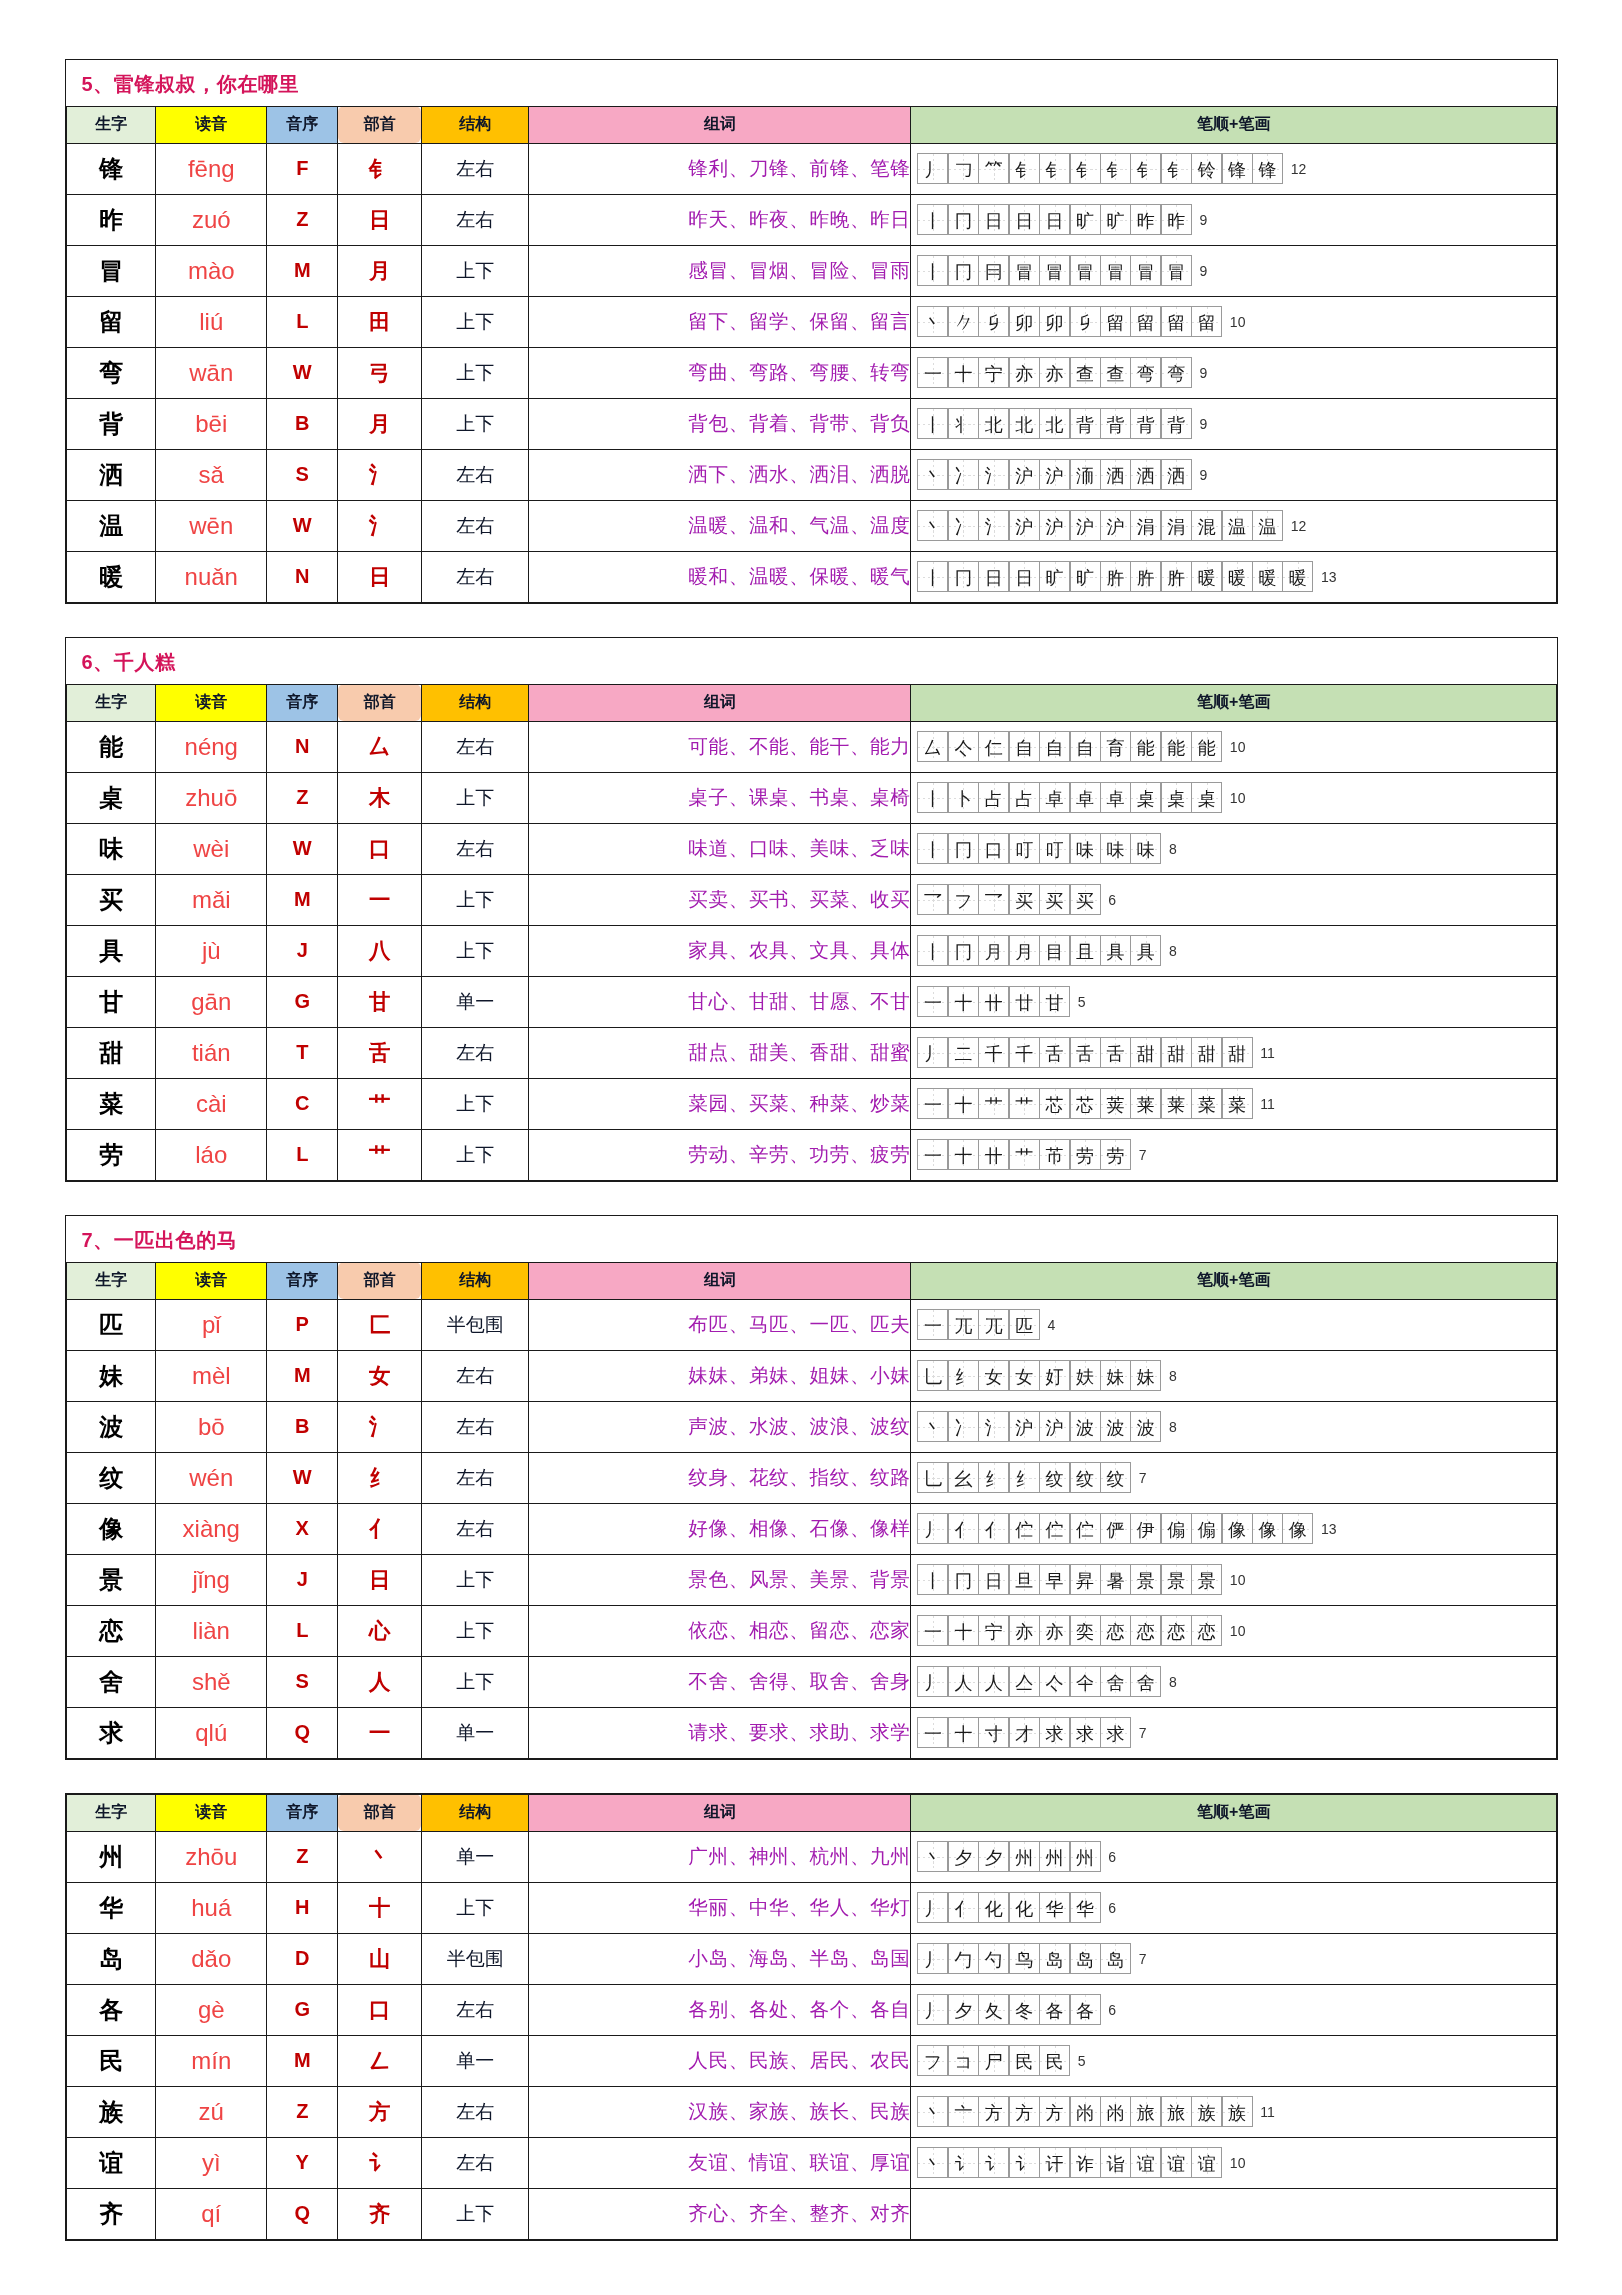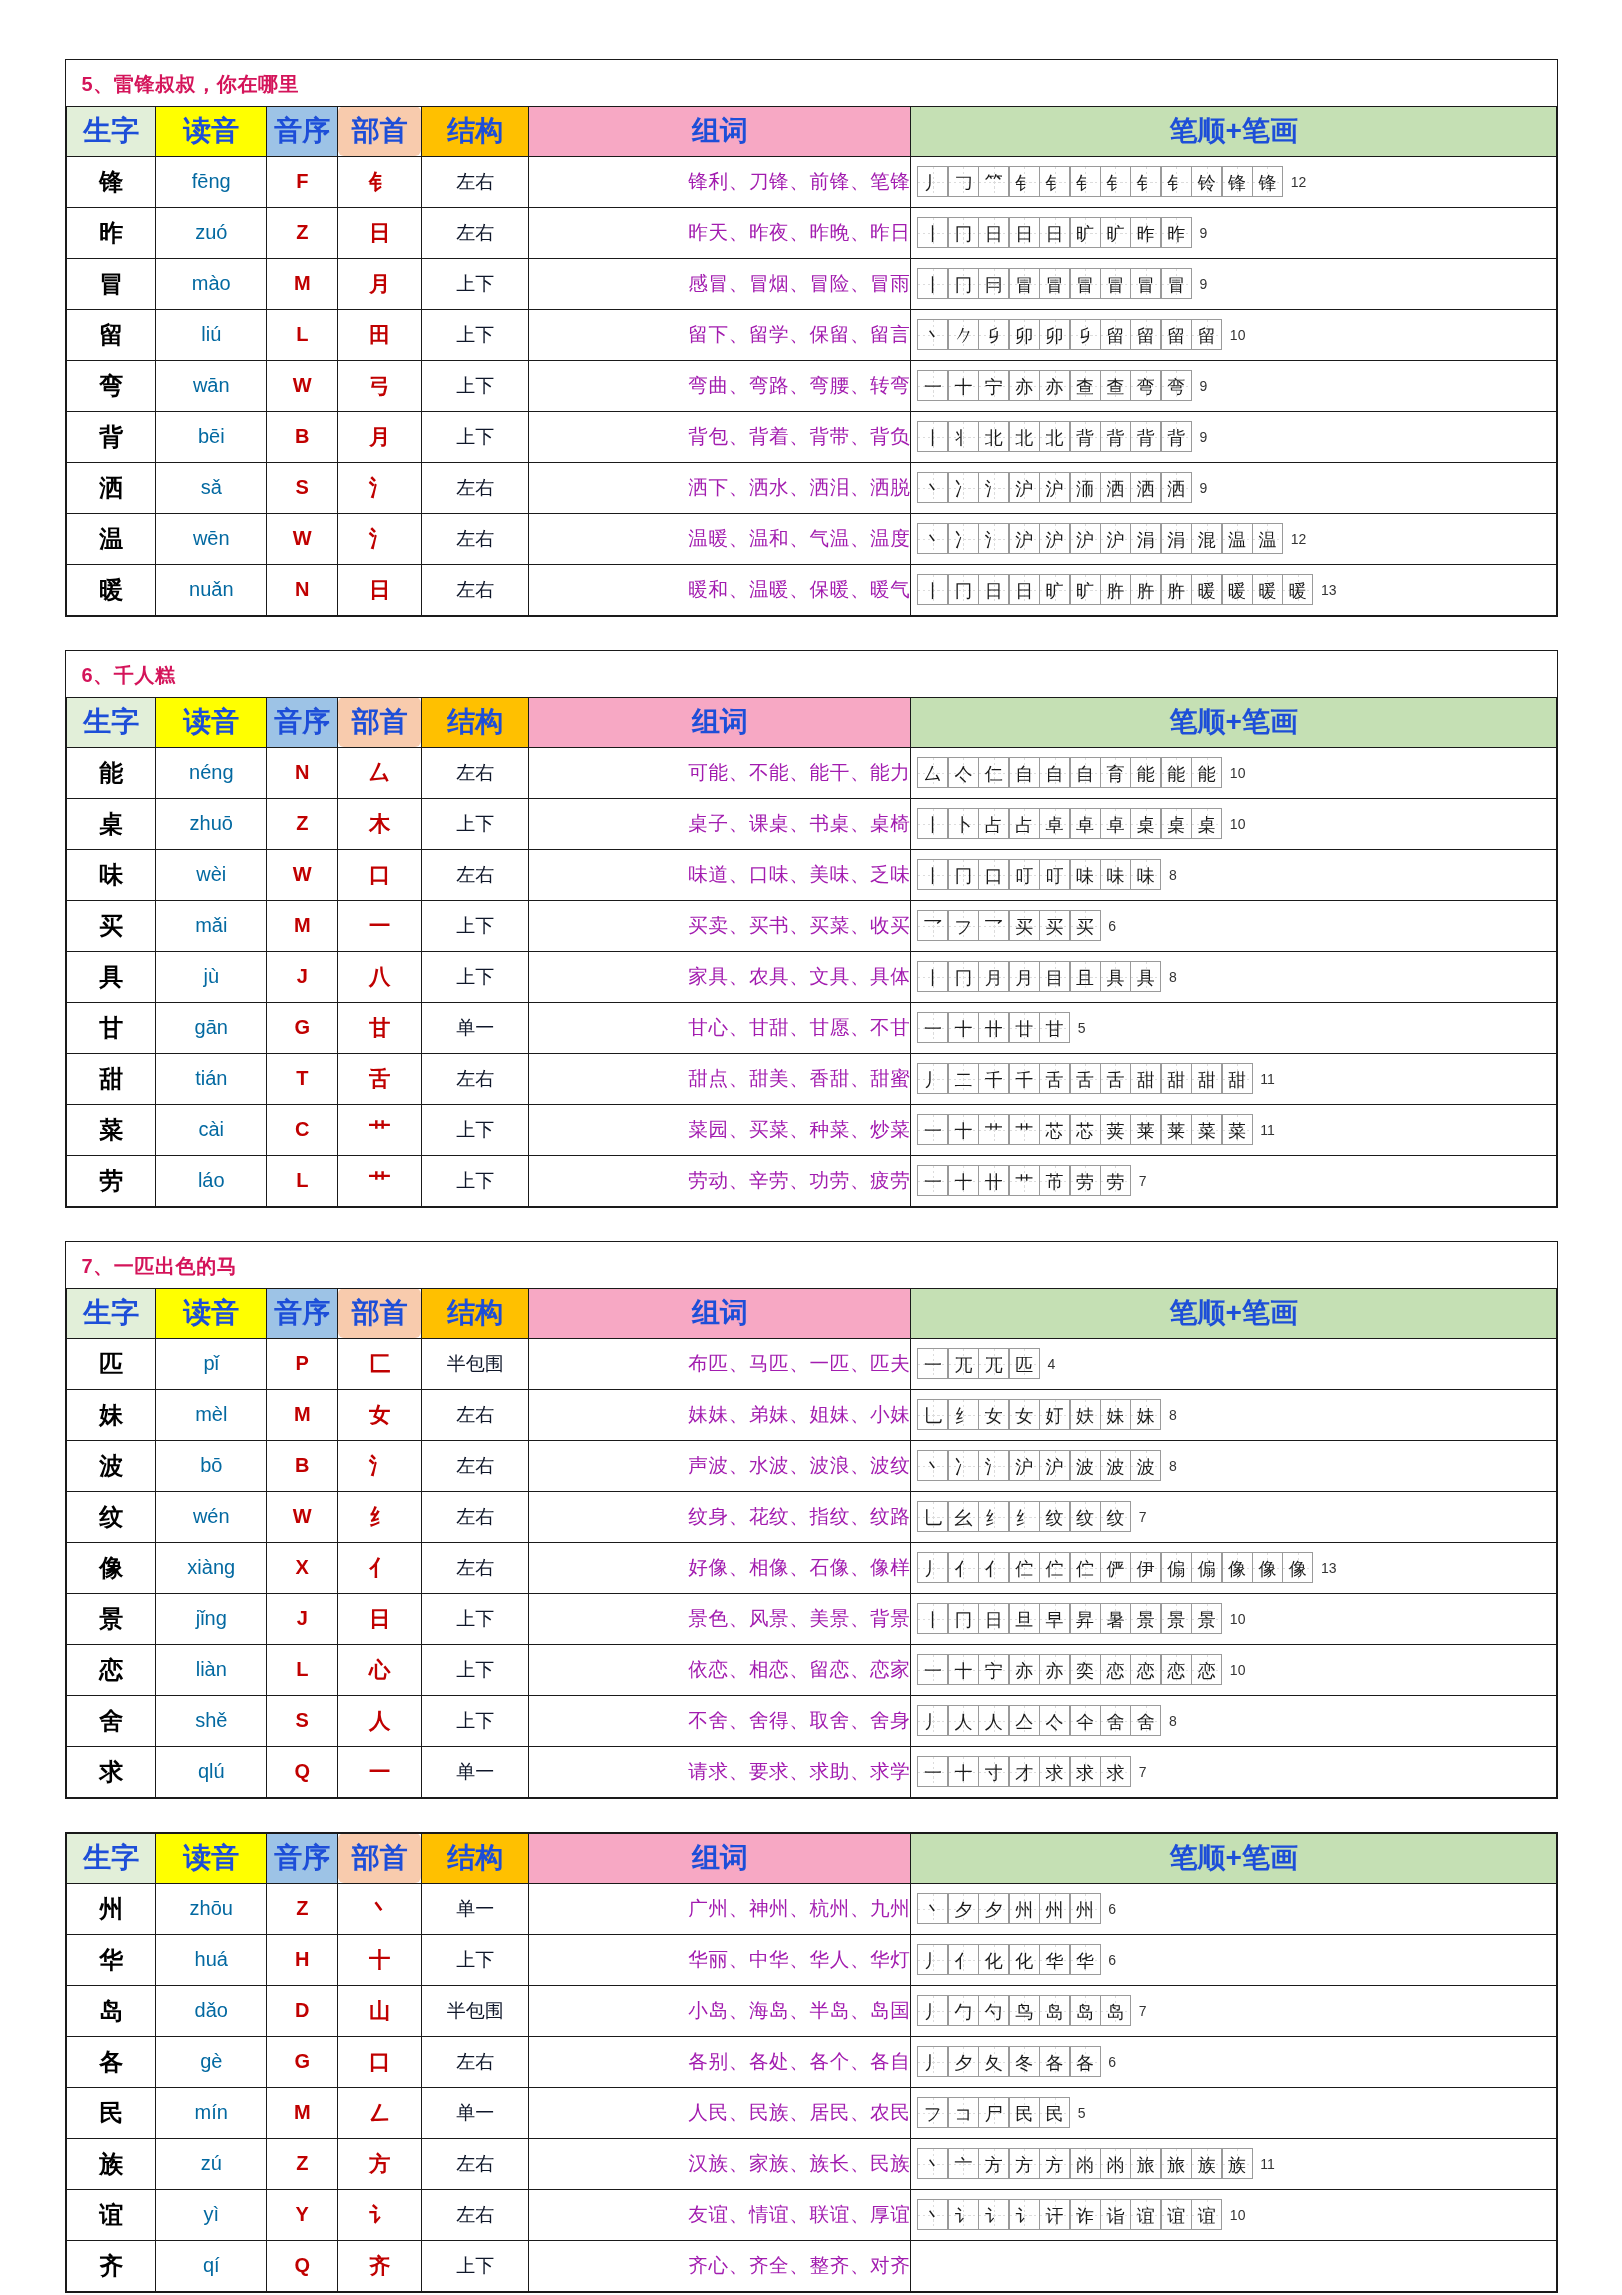--- a/index.html
+++ b/index.html
@@ -30,24 +30,24 @@
     width: 100%;
     table-layout: fixed;
   }
   td, th {
     border: 1.2px solid #1a1a1a;
     text-align: center;
     vertical-align: middle;
     padding: 0;
   }
   thead th {
-    height: 50px;
-    font-size: 28px;
+    height: 37px;
+    font-size: 16px;
     font-weight: bold;
-    color: #1d4ed8;
+    color: #0f172a;
   }
   .c-zi    { width: 89px; }
   .c-yin   { width: 110px; }
   .c-seq   { width: 71px; }
   .c-bu    { width: 83px; }
   .c-jie   { width: 107px; }
   .c-ci    { width: 380px; }
   .c-bi    { width: 642px; }
 
   .h-zi   { background: #e2efd9; }
@@ -56,21 +56,21 @@
   .h-bu   { background: #f8cbad; border-radius: 6px; }
   .h-jie  { background: #ffc000; }
   .h-ci   { background: #f7a8c4; }
   .h-bi   { background: #c5e0b4; }
 
   tbody tr { height: 51px; }
   .cell-zi {
     font-size: 24px; font-weight: bold; color: #000;
     font-family: "DejaVu Sans", sans-serif;
   }
-  .cell-yin { font-size: 20px; color: #0369a1; }
+  .cell-yin { font-size: 24px; color: #ef4444; }
   .cell-seq { font-size: 20px; font-weight: bold; color: #c00000; }
   .cell-bu {
     font-size: 21.4px; font-weight: bold; color: #c00000;
     font-family: "DejaVu Sans", sans-serif;
   }
   .cell-jie { font-size: 19px; color: #0f172a; }
   .cell-ci  { font-size: 19.6px; color: #a21caf; letter-spacing: 0.6px; text-align: right; }
 
   .stroke-cell { padding: 0 6px; }
   .stroke-wrap {

